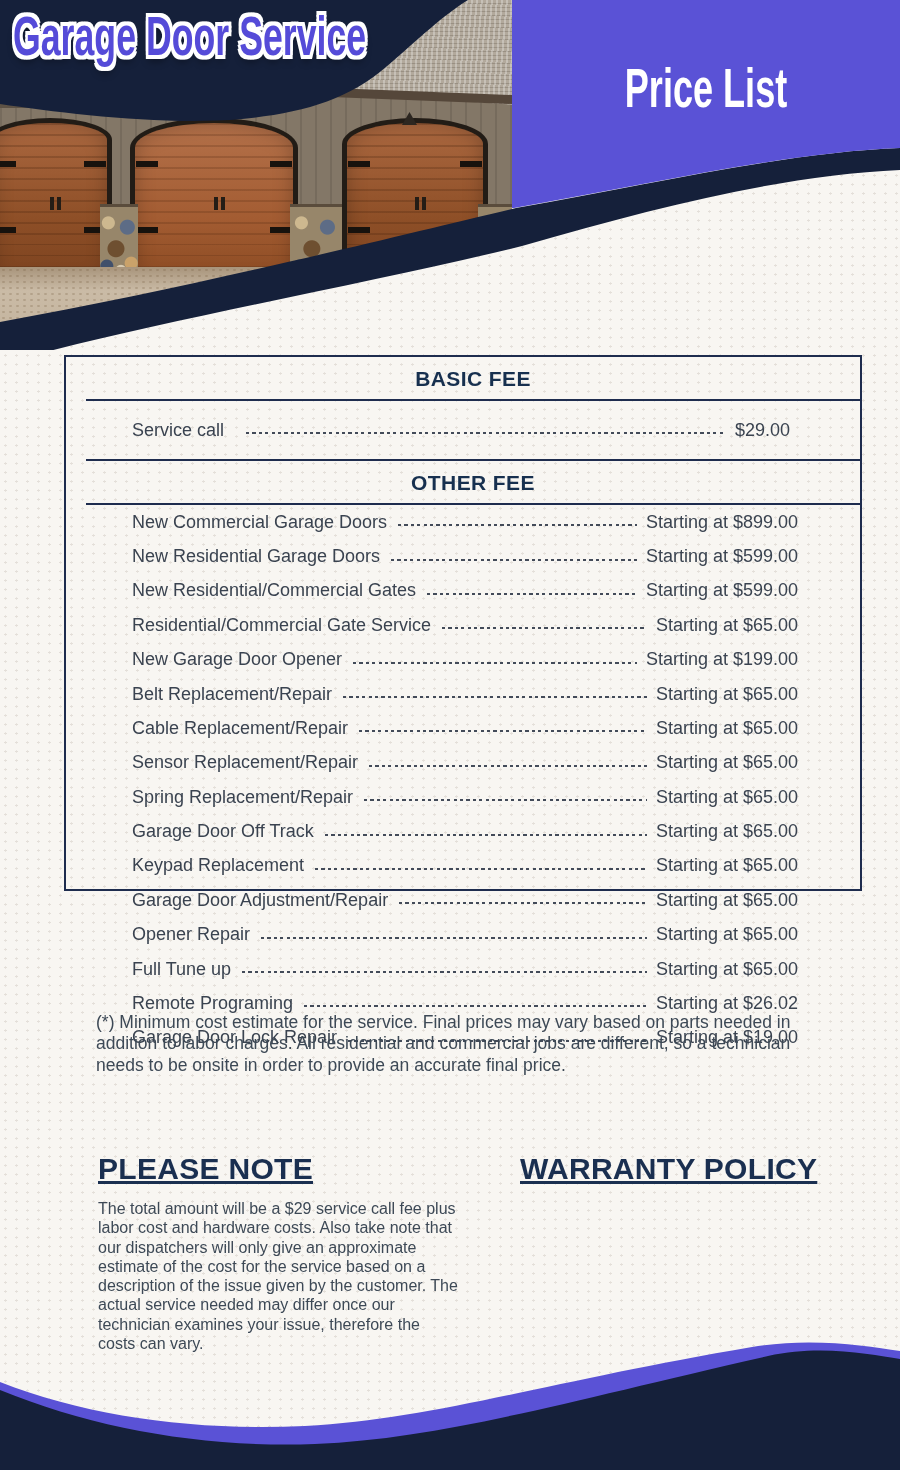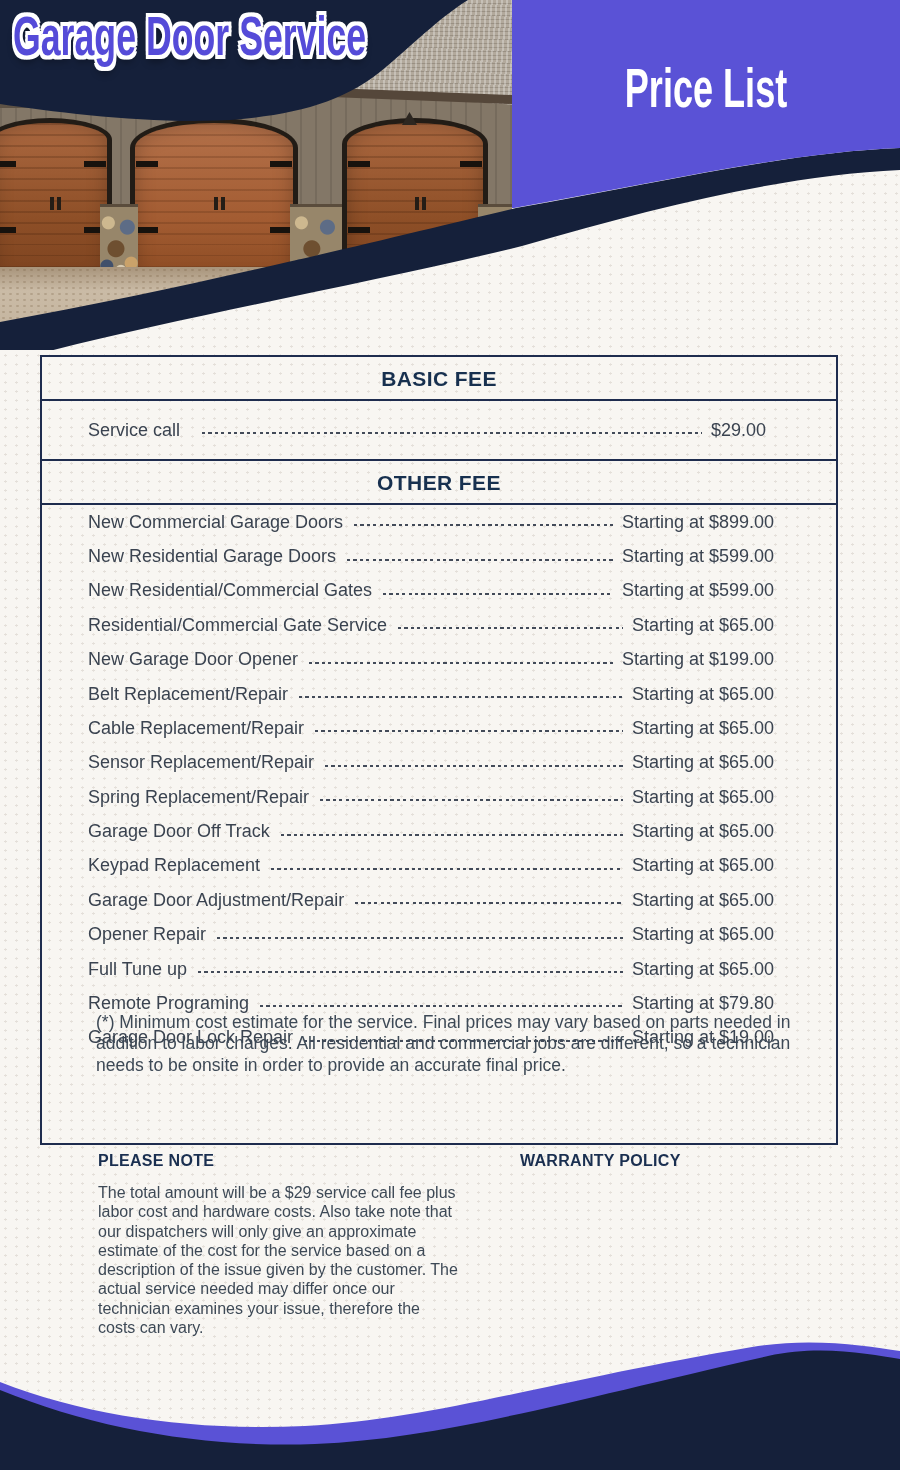--- a/index.html
+++ b/index.html
@@ -54,38 +54,38 @@
   .header-shapes{top:0;}
   .footer-shapes{bottom:0;}
   .logo{position:absolute;left:13px;top:6px;white-space:nowrap;
         font-size:42px;font-weight:bold;color:#554bd8;transform:scale(.85,1.3);transform-origin:0 0;
         text-shadow:-3px -3px 0 #fff,3px -3px 0 #fff,-3px 3px 0 #fff,3px 3px 0 #fff,
                     -3px 0 0 #fff,3px 0 0 #fff,0 -3px 0 #fff,0 3px 0 #fff,0 5px 7px rgba(0,0,0,.35);}
   .price-title{position:absolute;left:556px;top:56px;width:300px;text-align:center;white-space:nowrap;
         font-size:44px;font-weight:bold;color:#ffffff;transform:scale(.82,1.28);transform-origin:50% 0;}
 
   
-  .fee-table{position:absolute;left:40px;top:355px;width:798px;height:790px;
-             border:2px solid #1e2c4e;box-sizing:border-box;}
+  .fee-table{position:absolute;left:64px;top:355px;width:798px;height:536px;
+             border:2px solid #1e2c4e;box-sizing:border-box;padding-left:20px;}
   .section-head{height:42px;line-height:43px;text-align:center;font-weight:bold;font-size:21px;
                 color:#17304f;letter-spacing:.4px;border-bottom:2px solid #1e2c4e;}
   .row{display:flex;align-items:center;color:#3a4350;font-size:18px;padding:0 62px 0 46px;}
   .service-row{height:58px;border-bottom:2px solid #1e2c4e;padding-right:70px;}
   .service-row .dots{margin-left:22px;}
   .items{display:flex;flex-direction:column;justify-content:space-around;height:550px;}
   .items .row{height:32.4px;}
   .dots{flex:1;height:2px;margin:0 9px 0 11px;position:relative;top:3px;
         background:repeating-linear-gradient(90deg,#434b59 0 3.2px,transparent 3.2px 6.4px);}
   .prc,.lbl{white-space:nowrap;}
 
   
   .disclaimer{position:absolute;left:96px;top:1012px;width:716px;margin:0;
               font-size:17.5px;line-height:1.22;color:#3d4956;}
   .col{position:absolute;top:1152px;}
-  .col h3{margin:0 0 13px;font-size:16px;font-weight:bold;color:#1a2f50;letter-spacing:.3px;}
+  .col h3{margin:0 0 13px;font-size:30px;font-weight:bold;color:#1a2f50;letter-spacing:.3px;text-decoration:underline;}
   .col p{margin:0;font-size:16px;line-height:1.205;color:#3d4956;}
   .col.note{left:98px;width:362px;}
   .col.warranty{left:520px;width:348px;}
 </style>
 </head>
 <body>
 
 <div class="page">
 
   <div class="header">
@@ -195,21 +195,21 @@
           <span class="prc">Starting at $65.00</span>
         </div>
       <div class="row">
           <span class="lbl">Full Tune up</span>
           <span class="dots"></span>
           <span class="prc">Starting at $65.00</span>
         </div>
       <div class="row">
           <span class="lbl">Remote Programing</span>
           <span class="dots"></span>
-          <span class="prc">Starting at $79.80</span>
+          <span class="prc">Starting at $26.02</span>
         </div>
       <div class="row">
           <span class="lbl">Garage Door Lock Repair</span>
           <span class="dots"></span>
           <span class="prc">Starting at $19.00</span>
         </div>
     </div>
   </div>
 
   <p class="disclaimer">(*) Minimum cost estimate for the service. Final prices may vary based on parts needed in addition to labor charges. All residential and commercial jobs are different, so a technician needs to be onsite in order to provide an accurate final price.</p>

